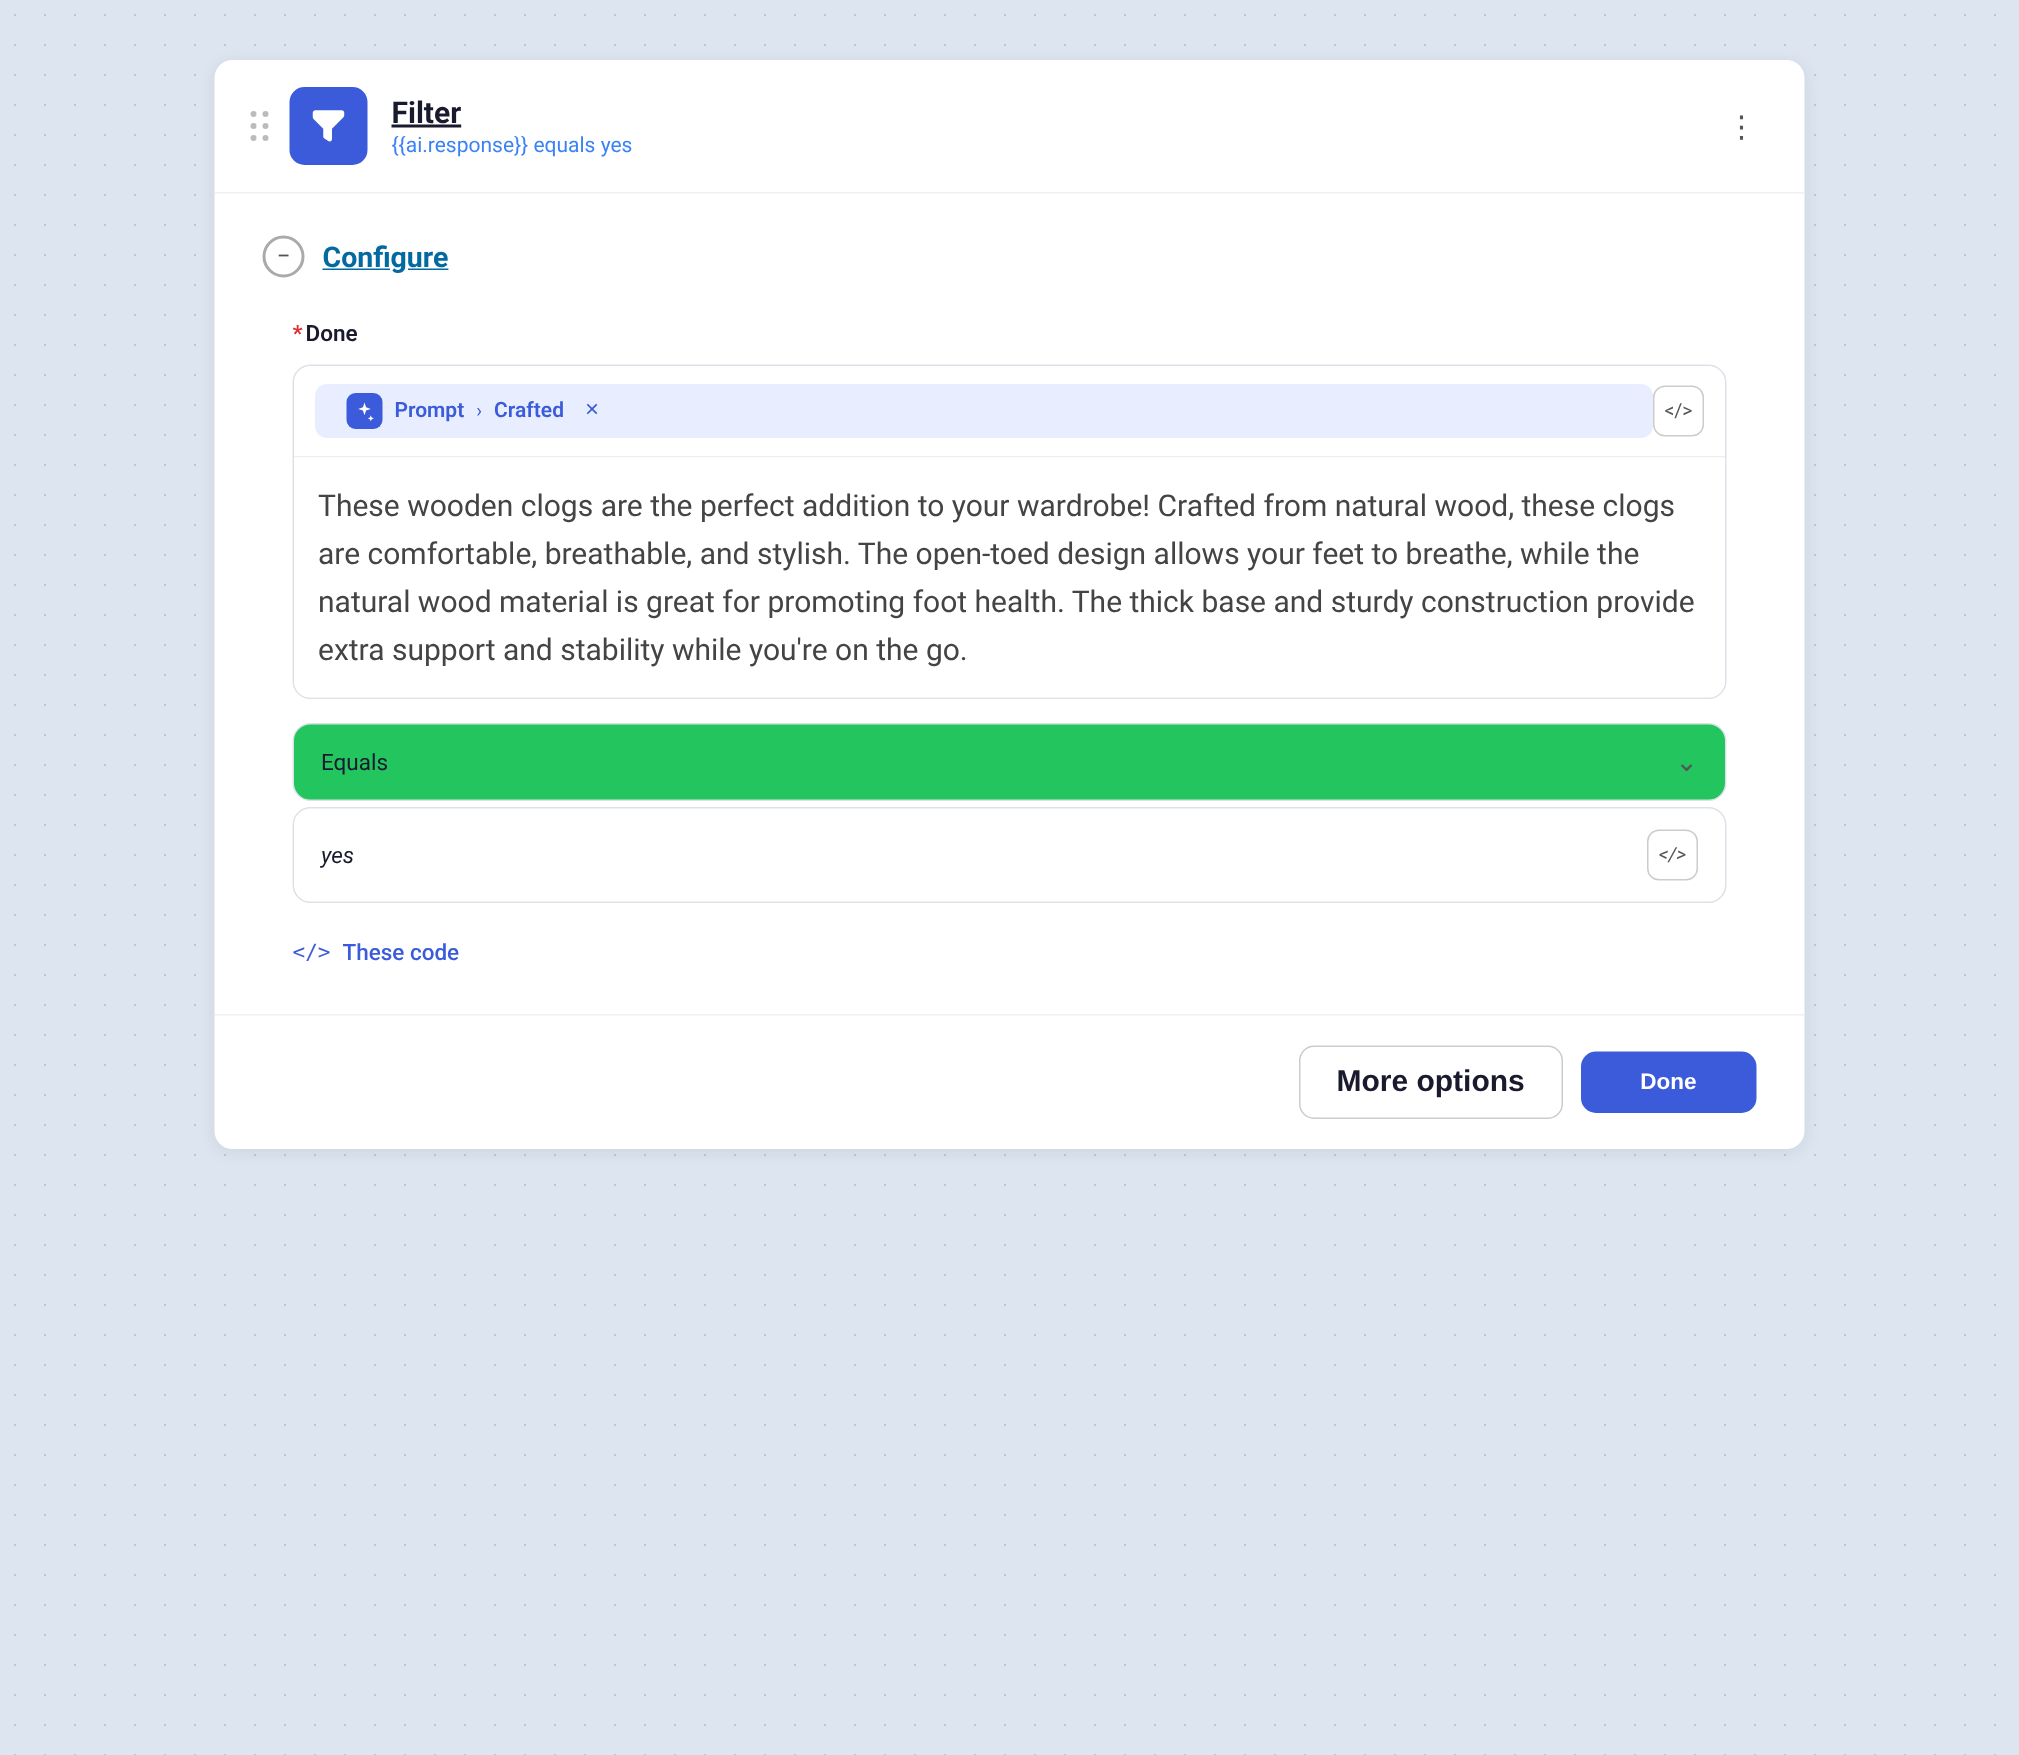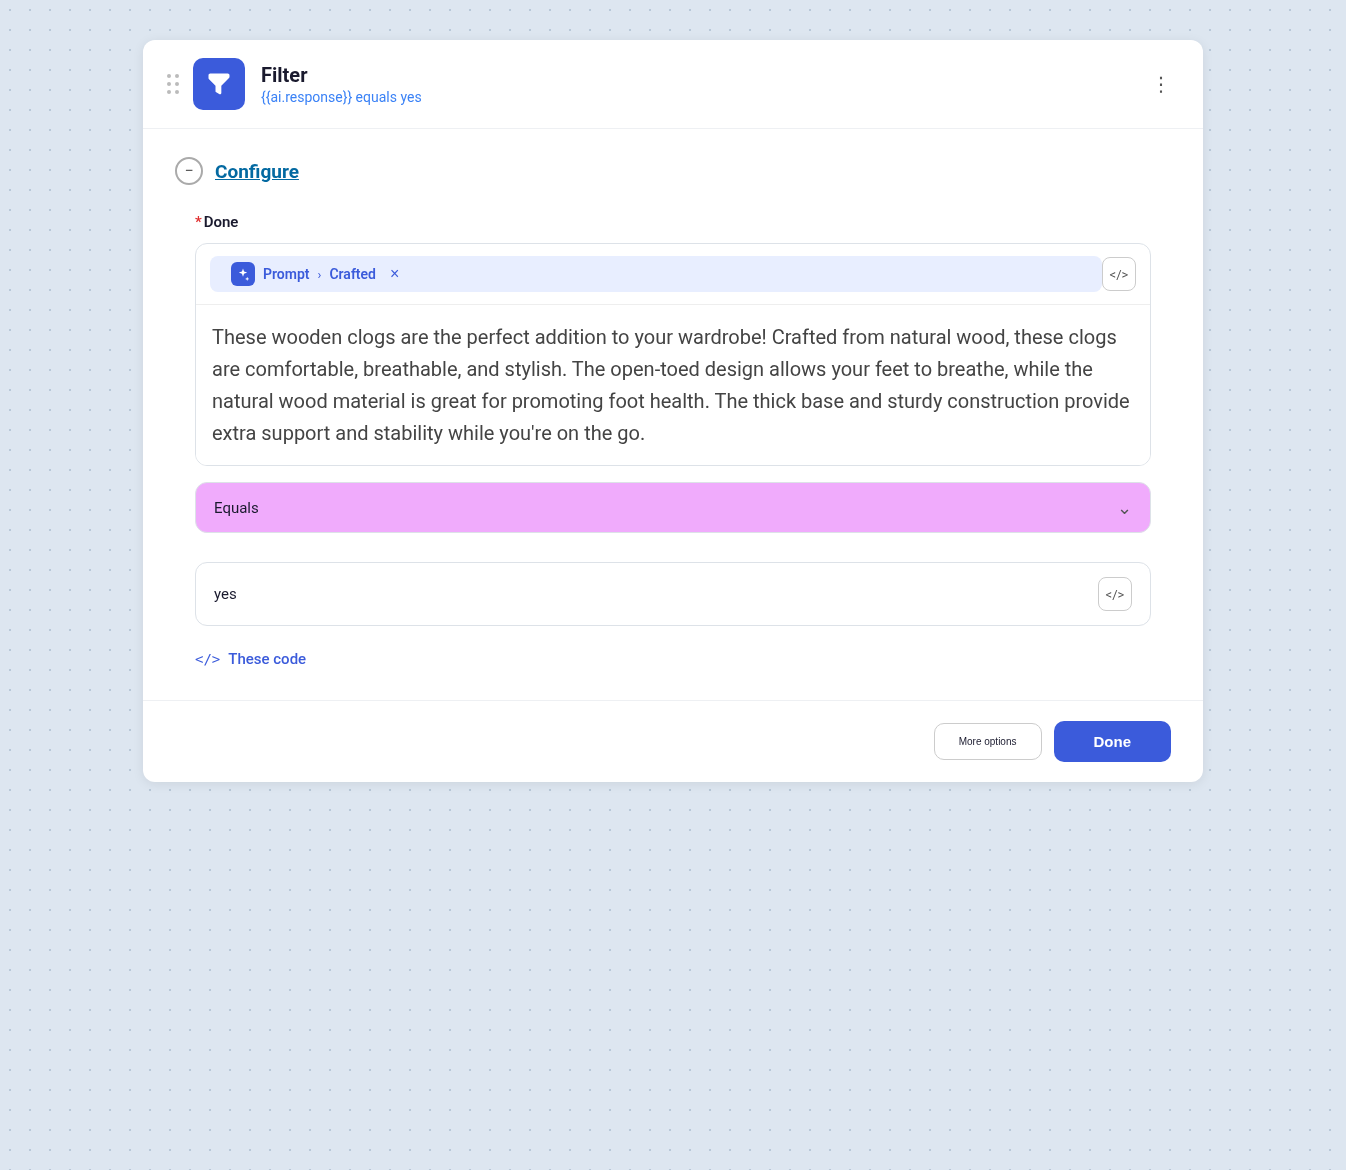--- a/index.html
+++ b/index.html
@@ -56,20 +56,21 @@
     }
 
     .header-text {
       flex: 1;
     }
 
     .header-title {
       font-size: 20px;
       font-weight: 700;
       color: #1a1a2e;
+      text-decoration: underline;
     }
 
     .header-subtitle {
       font-size: 14px;
       color: #3b82f6;
       margin-top: 2px;
     }
 
     .more-options-header-btn {
       background: none;
@@ -222,26 +223,26 @@
       background: white;
     }
 
     
     .equals-dropdown {
       border: 1px solid #dde2e8;
       border-radius: 12px;
       padding: 14px 18px;
       margin-left: 20px;
       margin-right: 20px;
-      margin-bottom: 29px;
+      margin-bottom: 4px;
       display: flex;
       align-items: center;
       justify-content: space-between;
       cursor: pointer;
-      background: #f0abfc;
+      background: #22c55e;
     }
 
     .equals-text {
       font-size: 15px;
       color: #1a1a2e;
     }
 
     .chevron-down {
       color: #555;
       font-size: 18px;
@@ -252,20 +253,21 @@
       border: 1px solid #dde2e8;
       border-radius: 12px;
       padding: 14px 18px;
       margin-left: 20px;
       margin-right: 20px;
       margin-bottom: 24px;
       display: flex;
       align-items: center;
       justify-content: space-between;
       background: white;
+      font-style: italic;
     }
 
     .yes-text {
       font-size: 15px;
       color: #1a1a2e;
     }
 
     
     .edit-code-link {
       display: flex;
@@ -287,22 +289,22 @@
       align-items: center;
       gap: 12px;
       padding: 20px 32px;
     }
 
     .more-options-btn {
       padding: 12px 24px;
       border: 1.5px solid #ccc;
       border-radius: 10px;
       background: white;
-      font-size: 10px;
-      font-weight: 400;
+      font-size: 20px;
+      font-weight: 700;
       color: #1a1a2e;
       cursor: pointer;
     }
 
     .done-btn {
       padding: 12px 40px;
       border: none;
       border-radius: 10px;
       background: #3b5bdb;
       font-size: 15px;

